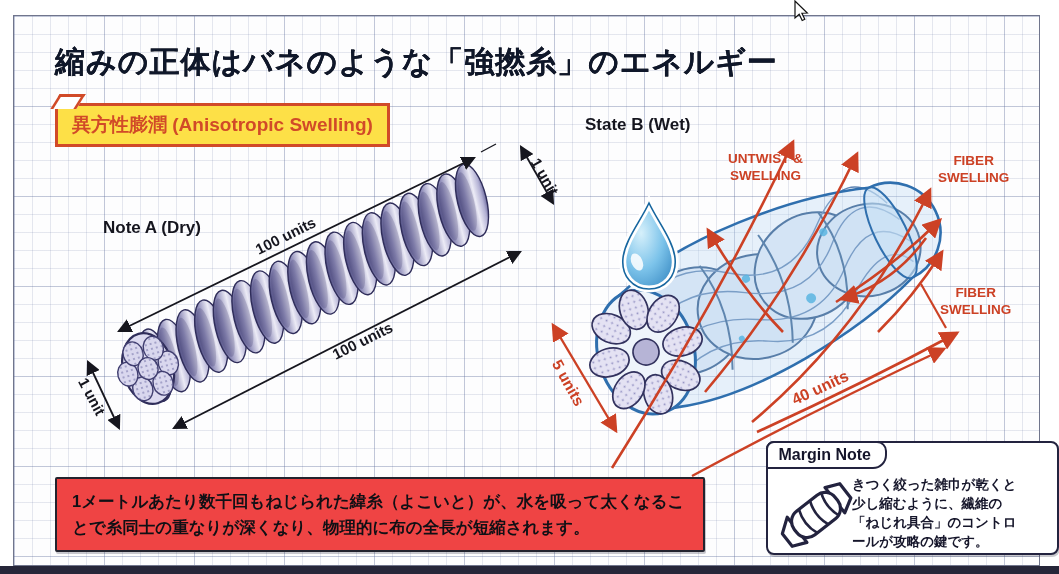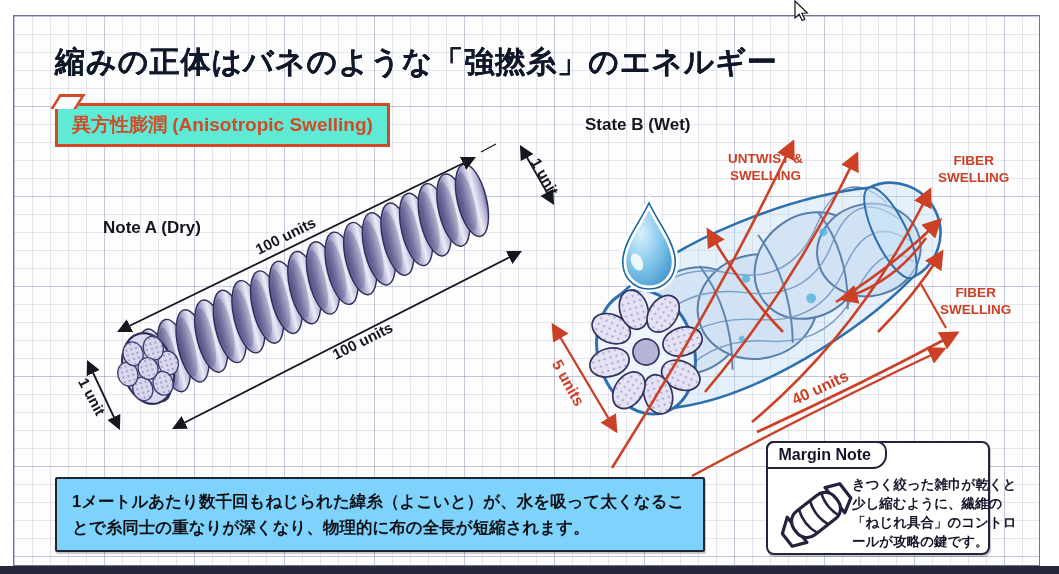--- a/index.html
+++ b/index.html
@@ -13,34 +13,34 @@
       linear-gradient(90deg, rgba(100,115,160,.28) 1px, transparent 1px),
       linear-gradient(rgba(100,115,160,.16) 1px, transparent 1px),
       linear-gradient(90deg, rgba(100,115,160,.16) 1px, transparent 1px);
     background-size:90px 90px,90px 90px,18px 18px,18px 18px;}
   .bottombar{position:absolute;left:0;top:566px;width:1059px;height:8px;background:#262639;}
   .art{position:absolute;left:0;top:0;width:1059px;height:574px;pointer-events:none;}
   .lbl{position:absolute;font-weight:bold;color:#15151e;white-space:nowrap;}
   .rot{transform-origin:center center;}
   .title{position:absolute;left:55px;top:42px;font-size:30px;font-weight:900;
          letter-spacing:1px;color:#0f172a;text-shadow:0 0 .6px #101015;}
-  .badge{position:absolute;left:55px;top:103px;background:#5eead4;border:3px solid #d14a28;
+  .badge{position:absolute;left:55px;top:103px;background:#fde047;border:3px solid #d14a28;
          color:#d14a28;font-size:19px;font-weight:900;padding:6px 14px;white-space:nowrap;}
   .badge::before{content:"";position:absolute;top:-12px;left:-3px;width:20px;height:12px;
          background:#fff;border:3px solid #d14a28;border-bottom:none;transform:skewX(-32deg);}
   .state-label{font-size:17px;}
   .dim{font-size:15px;}
   .red{color:#cc4125;}
   .flow-label{position:absolute;font-weight:800;color:#cc4125;font-size:13.5px;
          text-align:center;line-height:1.25;white-space:nowrap;}
   .note-box{position:absolute;left:55px;top:477px;width:650px;box-sizing:border-box;
-         background:#7dd3fc;border:2.5px solid #23232e;padding:10px 15px;border-radius:2px;
+         background:#ef4444;border:2.5px solid #23232e;padding:10px 15px;border-radius:2px;
          font-size:16.5px;font-weight:bold;line-height:1.55;color:#101015;
          box-shadow:1px 2px 0 rgba(40,40,60,.25);}
-  .margin-note{position:absolute;left:766px;top:441px;width:224px;height:114px;
+  .margin-note{position:absolute;left:766px;top:441px;width:293px;height:114px;
          box-sizing:border-box;background:#fff;border:2.5px solid #23233f;border-radius:8px;
          box-shadow:1px 2px 0 rgba(40,40,60,.25);}
   .mn-tab{position:absolute;top:-2.5px;left:-2.5px;background:#fff;border:2.5px solid #23233f;
          border-radius:8px 10px 14px 0;padding:3px 14px 3px 11px;font-size:16px;font-weight:900;
          color:#15152a;}
   .mn-body{position:absolute;left:84px;top:32px;width:174px;font-size:13.5px;font-weight:bold;
          line-height:1.42;color:#15152a;}
   .mn-icon{position:absolute;left:6px;top:30px;width:84px;height:80px;}
 </style>
 </head>

